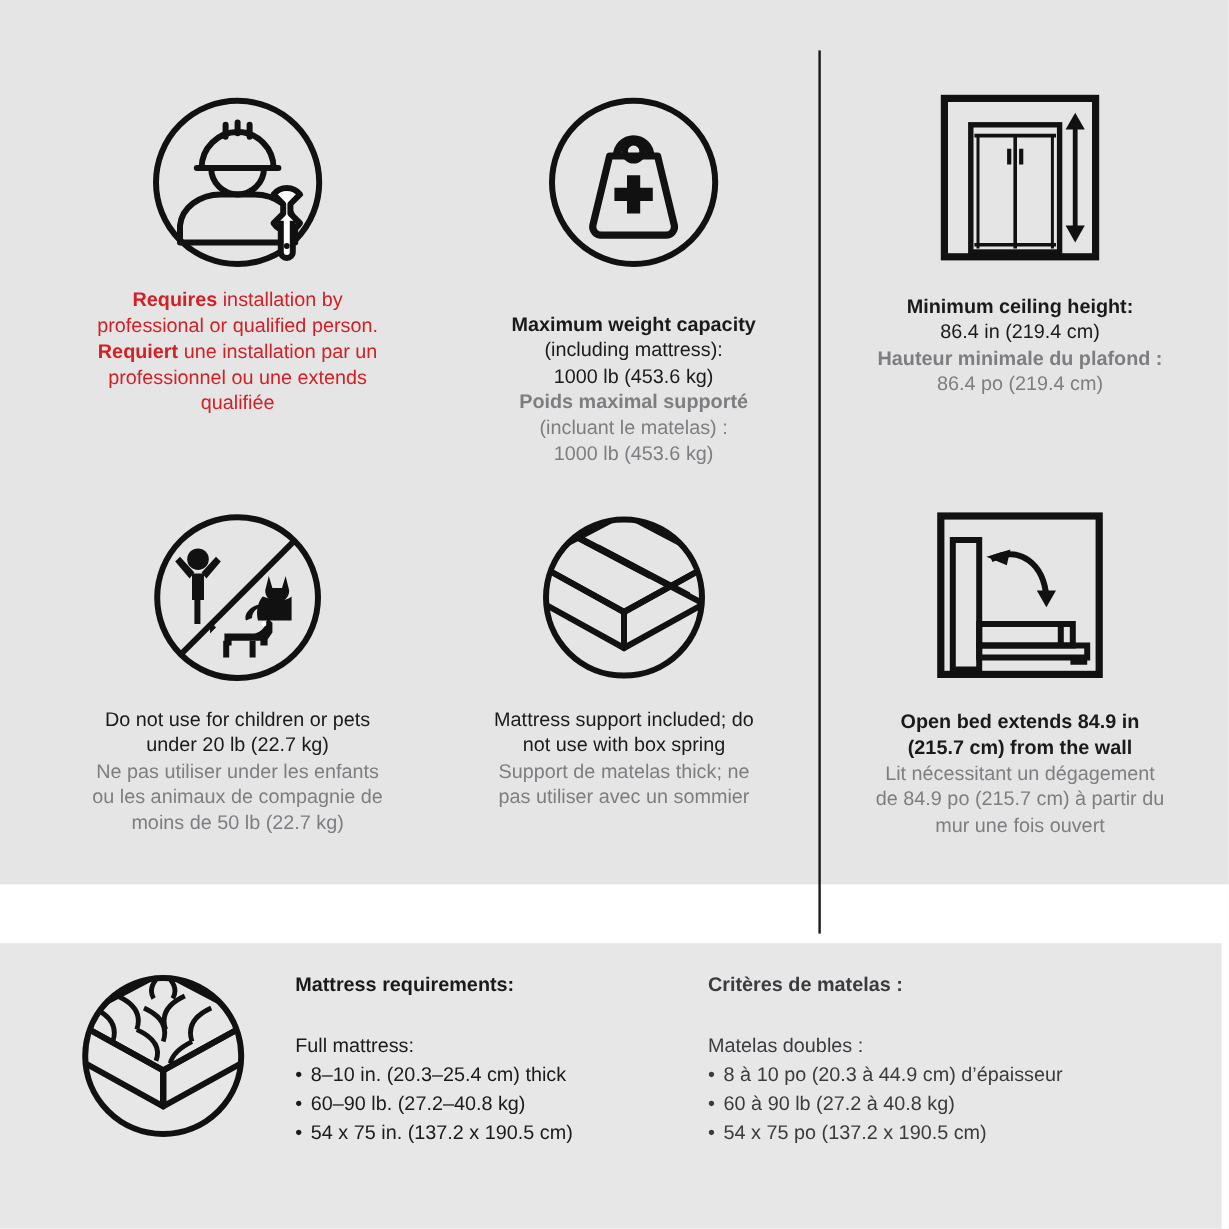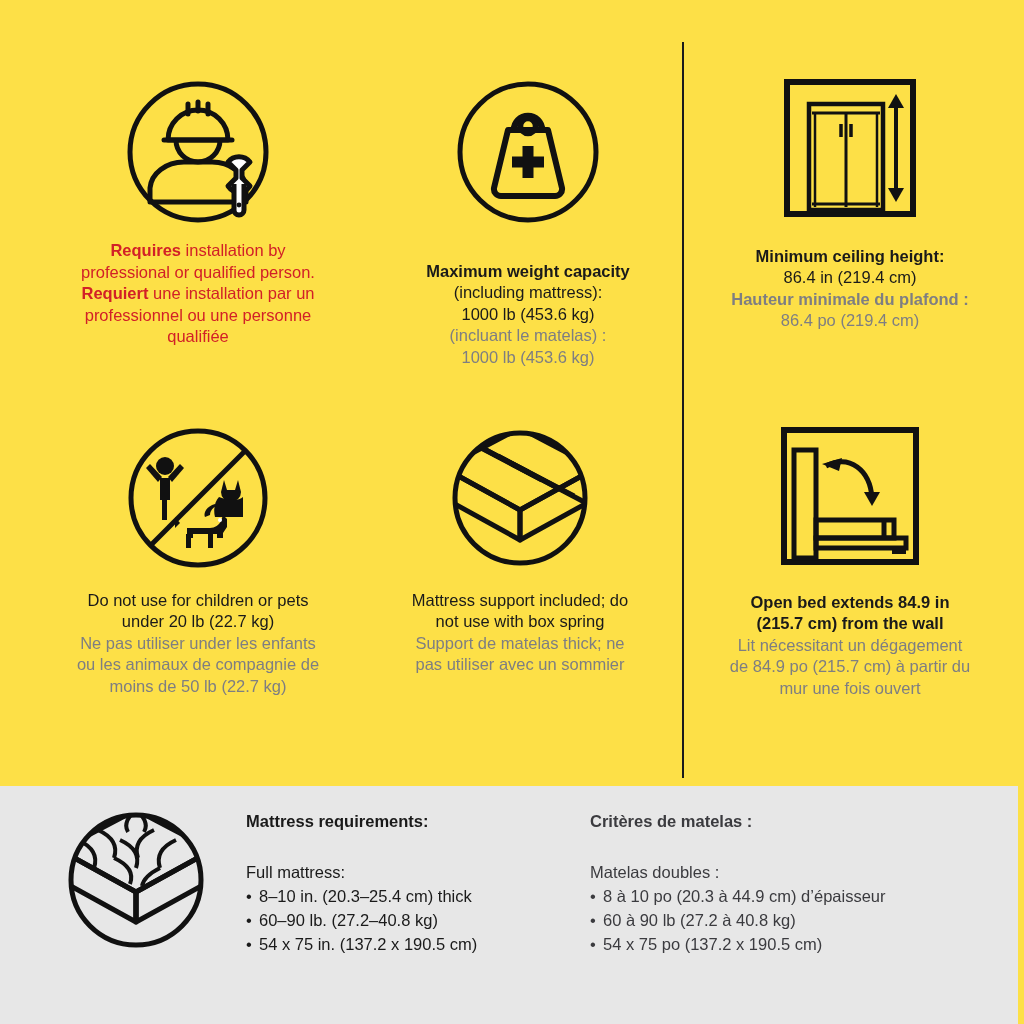--- a/index.html
+++ b/index.html
@@ -11,22 +11,22 @@
     height: 1024px;
     background: #ffffff;
     font-family: "Liberation Sans", sans-serif;
     overflow: hidden;
     position: relative;
   }
 
   #page {
     position: relative;
     width: 1024px;
-    height: 1024px;
-    background: #fde047;
+    height: 737px;
+    background: #e5e5e5;
   }
 
   
   .grid {
     position: absolute;
     left: 0;
     top: 0;
     width: 1024px;
     height: 786px;
     box-sizing: border-box;
@@ -158,21 +158,21 @@
             <path d="M104 84 a14 14 0 0 1 22 0 l-8 8 0 8 8 8 a14 16 0 0 1 -22 0 l8 -8 0 -8 z"></path>
             <path d="M110 106 l0 26 a5 5 0 0 0 10 0 l0 -26"></path>
           </g>
           <circle cx="115" cy="127" r="2.4" fill="#111" stroke="none"></circle>
         </svg>
       </div>
       <div class="caption">
         <span class="ln"><b class="red-b">Requires</b><span class="red-r"> installation by</span></span>
         <span class="ln red-r">professional or qualified person.</span>
         <span class="ln"><b class="red-b">Requiert</b><span class="red-r"> une installation par un</span></span>
-        <span class="ln red-r">professionnel ou une personne</span>
+        <span class="ln red-r">professionnel ou une extends</span>
         <span class="ln red-r">qualifiée</span>
       </div>
     </div>
 
     <div class="cell" style="left:378px; top:78px; width:300px;gap:21px;">
       <div class="icon-wrap">
         <svg width="148" height="148" viewBox="0 0 148 148">
           <circle cx="74" cy="74" r="68" fill="none" stroke="#111" stroke-width="5"></circle>
 
           <path d="M60 52 a14 14 0 0 1 28 0" fill="none" stroke="#111" stroke-width="6.5"></path>
@@ -180,20 +180,21 @@
 
           <path d="M54 52 h40 l14 58 a7 7 0 0 1 -7 8 h-54 a7 7 0 0 1 -7 -8 z" fill="none" stroke="#111" stroke-width="6" stroke-linejoin="round"></path>
 
           <path d="M74 68 v32 M58 84 h32" stroke="#111" stroke-width="11" stroke-linecap="butt"></path>
         </svg>
       </div>
       <div class="caption">
         <span class="ln en">Maximum weight capacity</span>
         <span class="ln en-reg">(including mattress):</span>
         <span class="ln en-reg">1000 lb (453.6 kg)</span>
+        <span class="ln fr">Poids maximal supporté</span>
         <span class="ln fr-reg">(incluant le matelas) :</span>
         <span class="ln fr-reg">1000 lb (453.6 kg)</span>
       </div>
     </div>
 
     <div class="cell" style="left:700px; top:72px; width:300px;">
       <div class="icon-wrap">
         <svg width="158" height="152" viewBox="0 0 158 152">
 
           <rect x="16" y="10" width="126" height="132" fill="none" stroke="#111" stroke-width="6"></rect>

